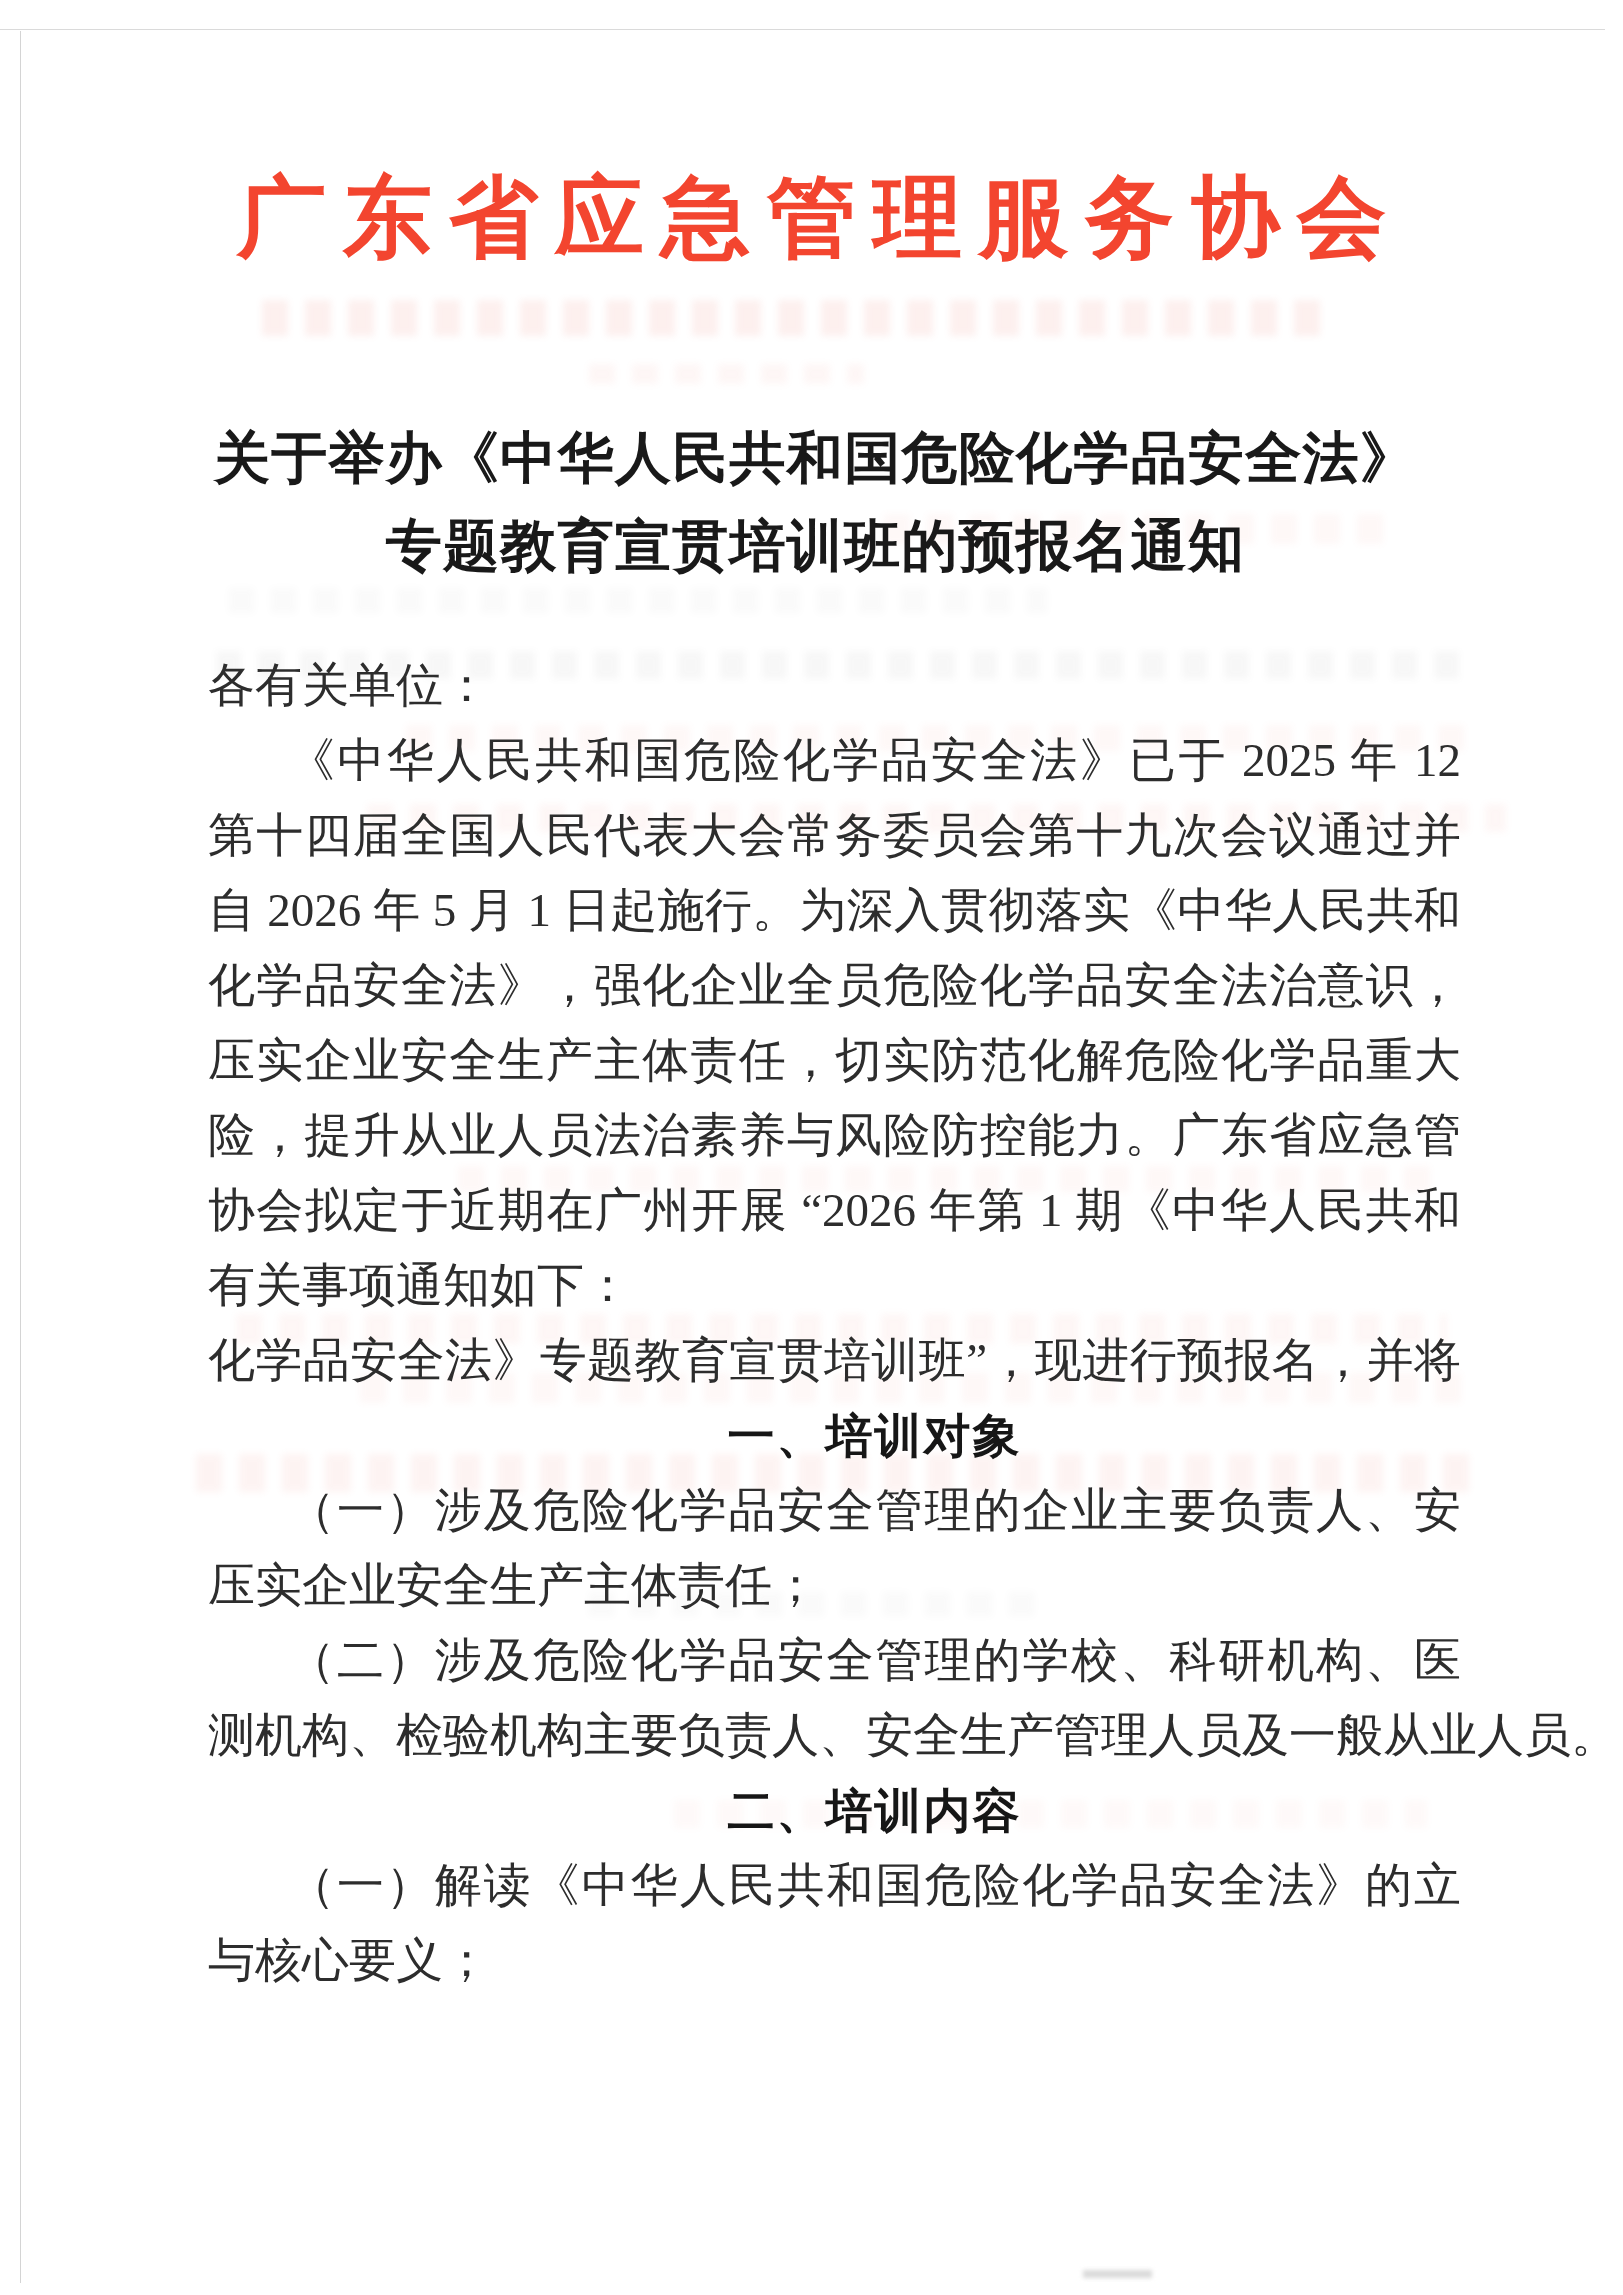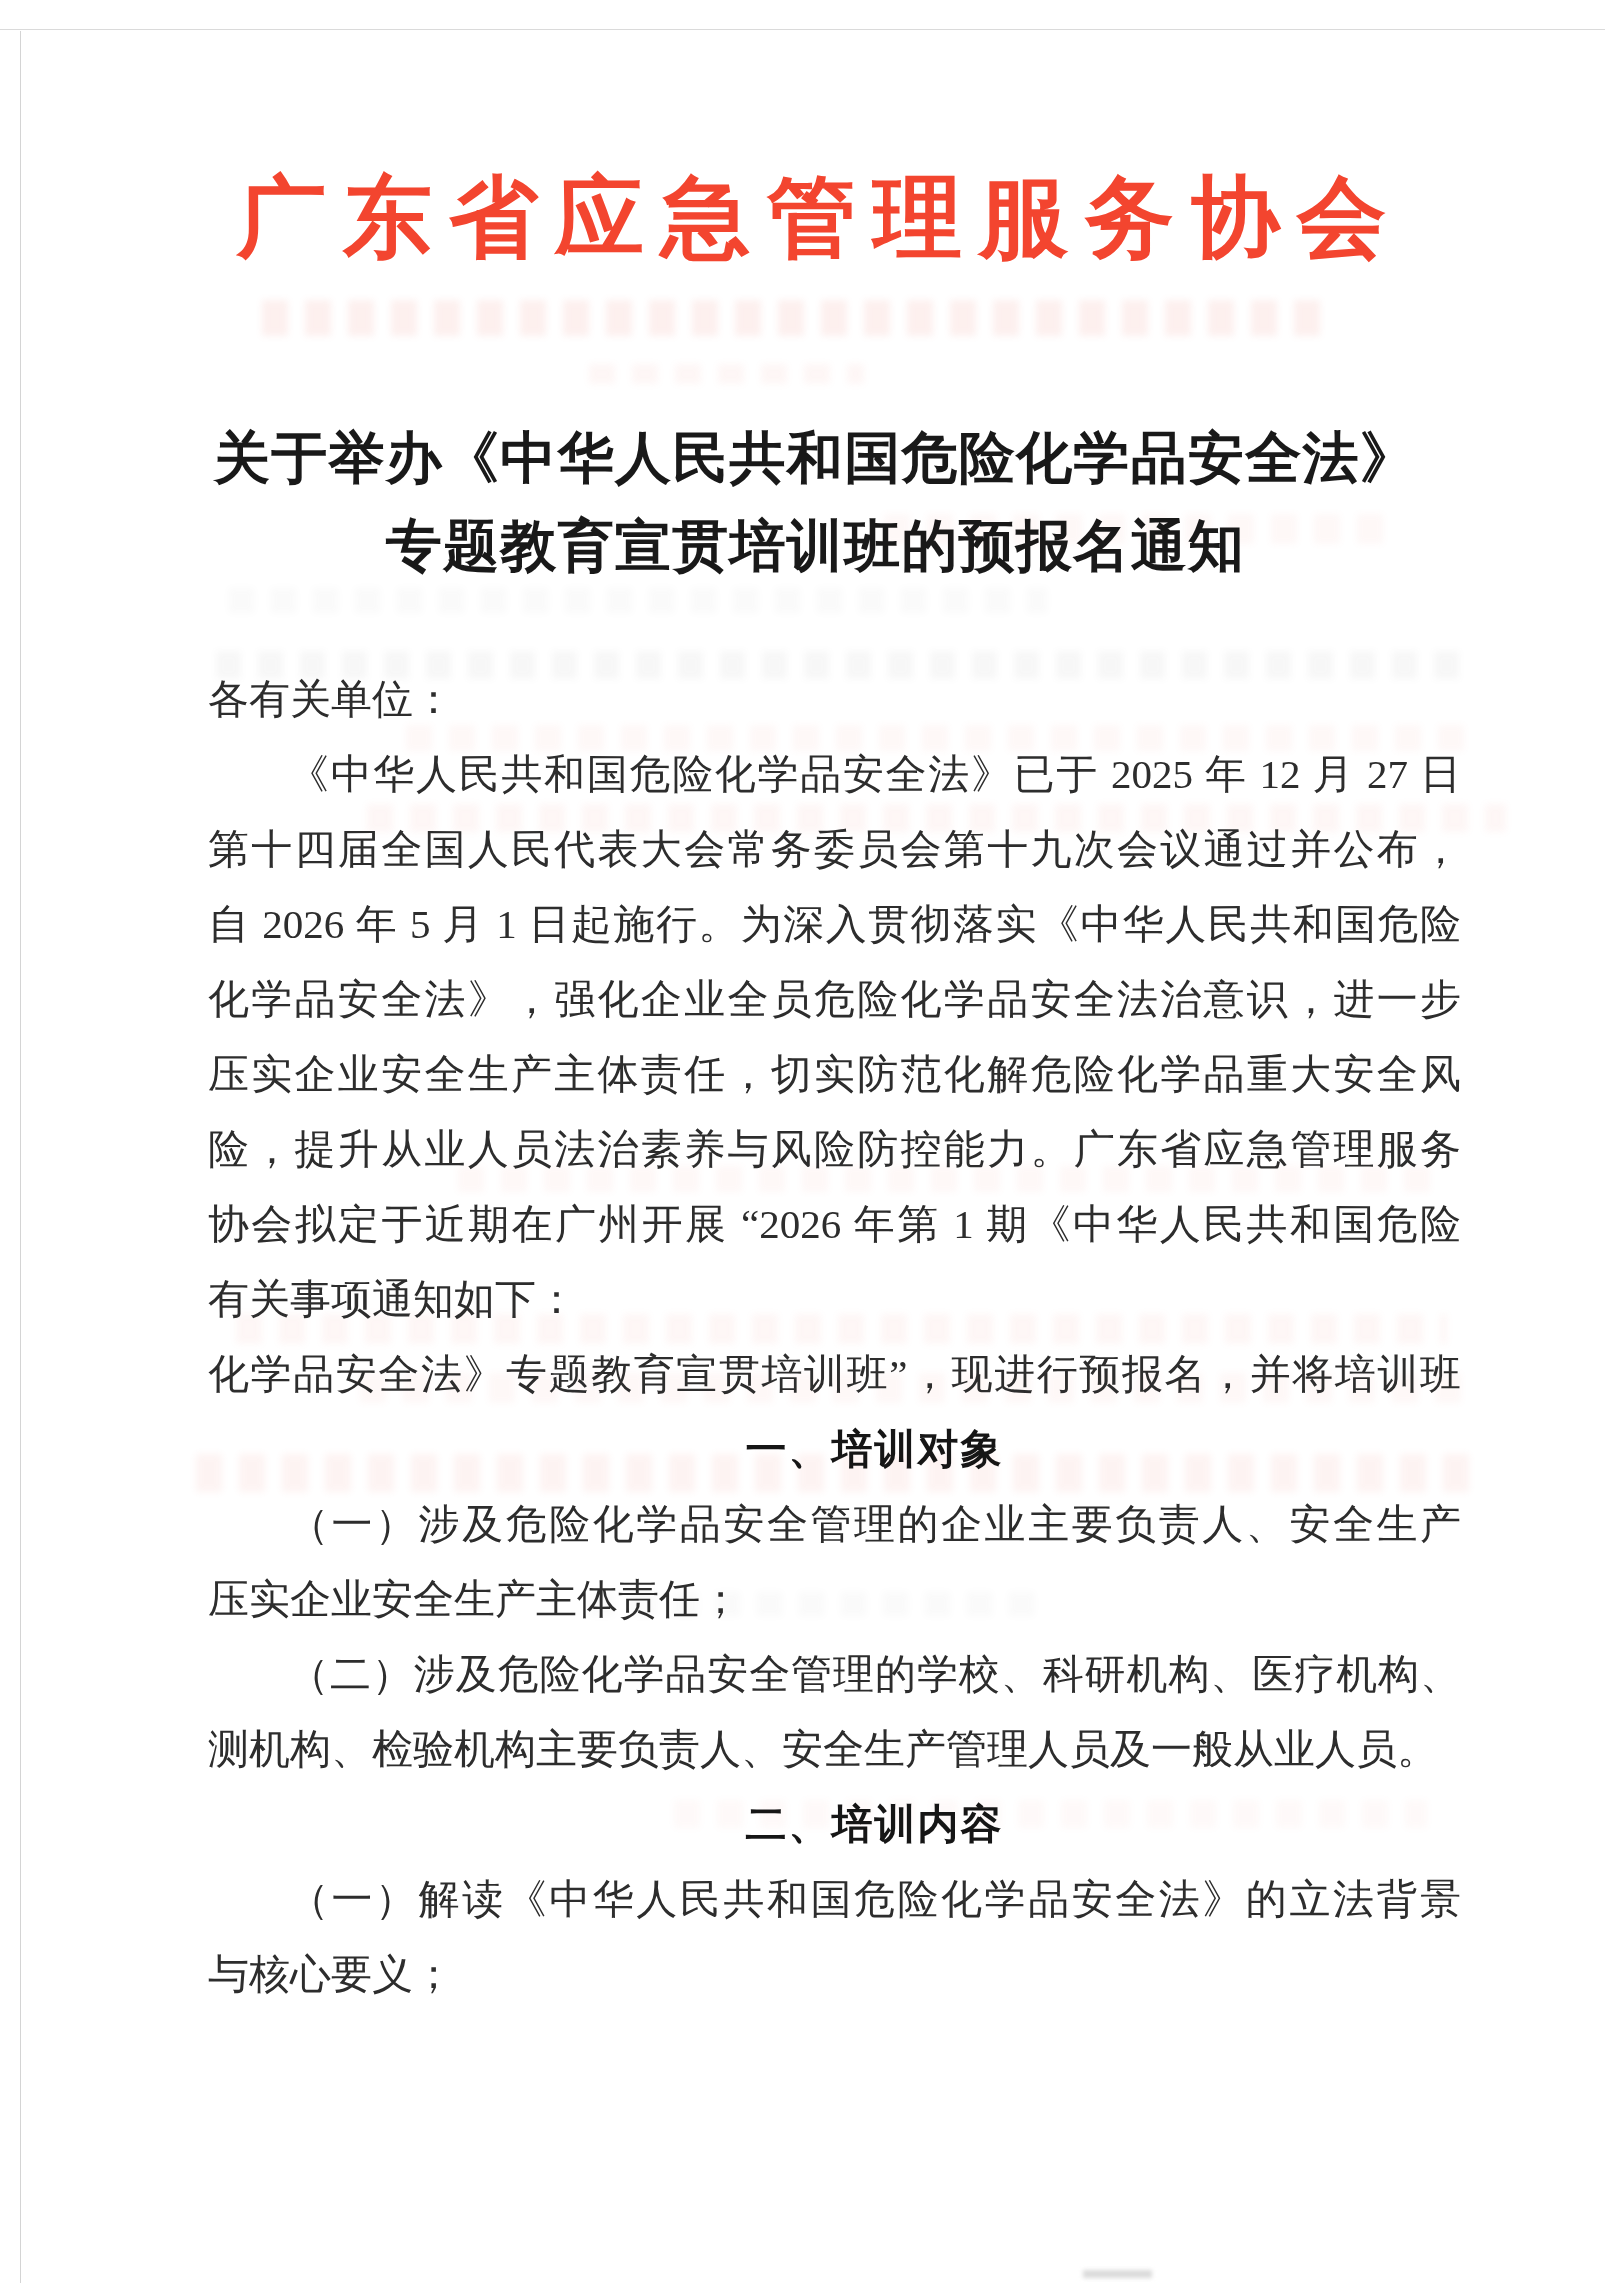--- a/index.html
+++ b/index.html
@@ -59,24 +59,24 @@
   }
   .doc-title .line {
     font-size: 56px;
     line-height: 88px;
     letter-spacing: 1.3px;
   }
 
   
   .body-text {
     position: absolute;
-    left: 208px; top: 662px;
+    left: 208px; top: 648px;
     width: 1253px;
     color: #2d2d2d;
-    font-size: 41px;
+    font-size: 47px;
     font-family: "Liberation Serif", "DejaVu Serif", serif;
   }
   .ln {
     height: 75px;
     line-height: 75px;
     white-space: nowrap;
   }
   .ln.justify {
     white-space: normal;
     text-align: justify;

